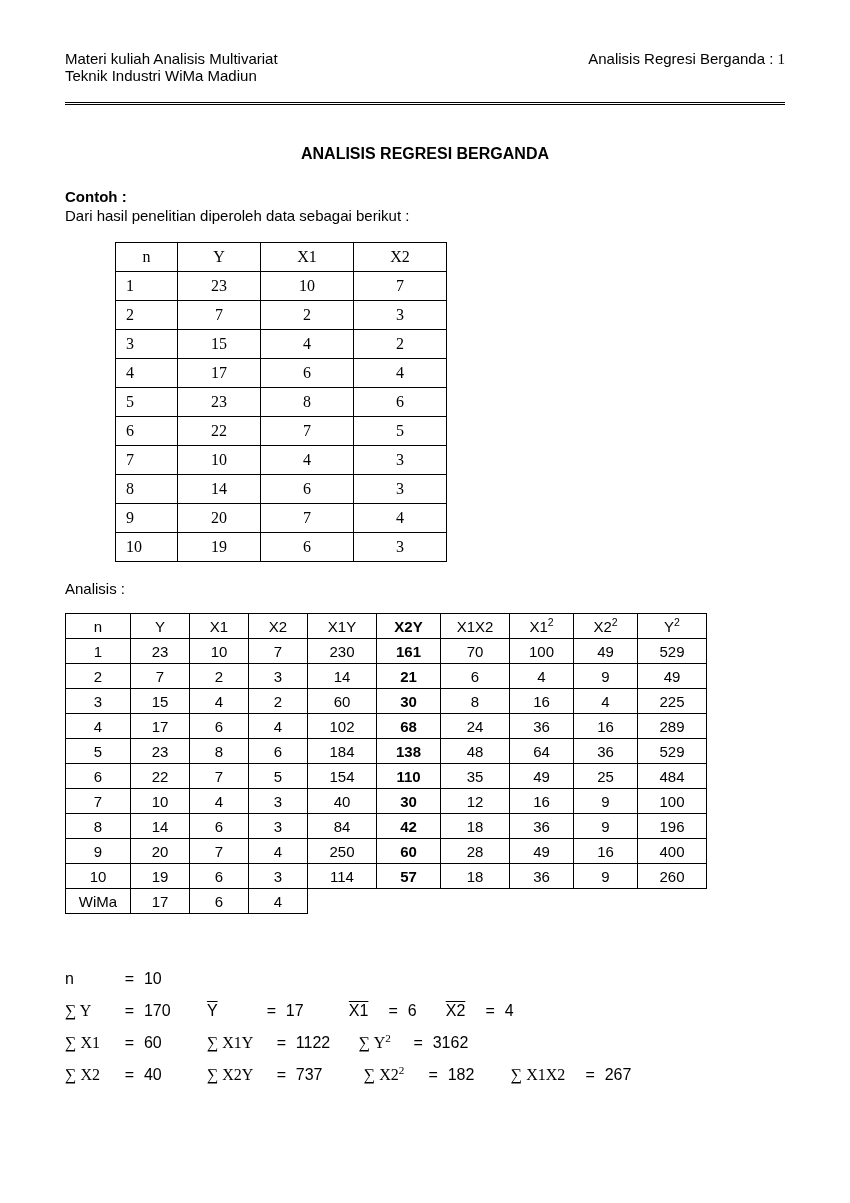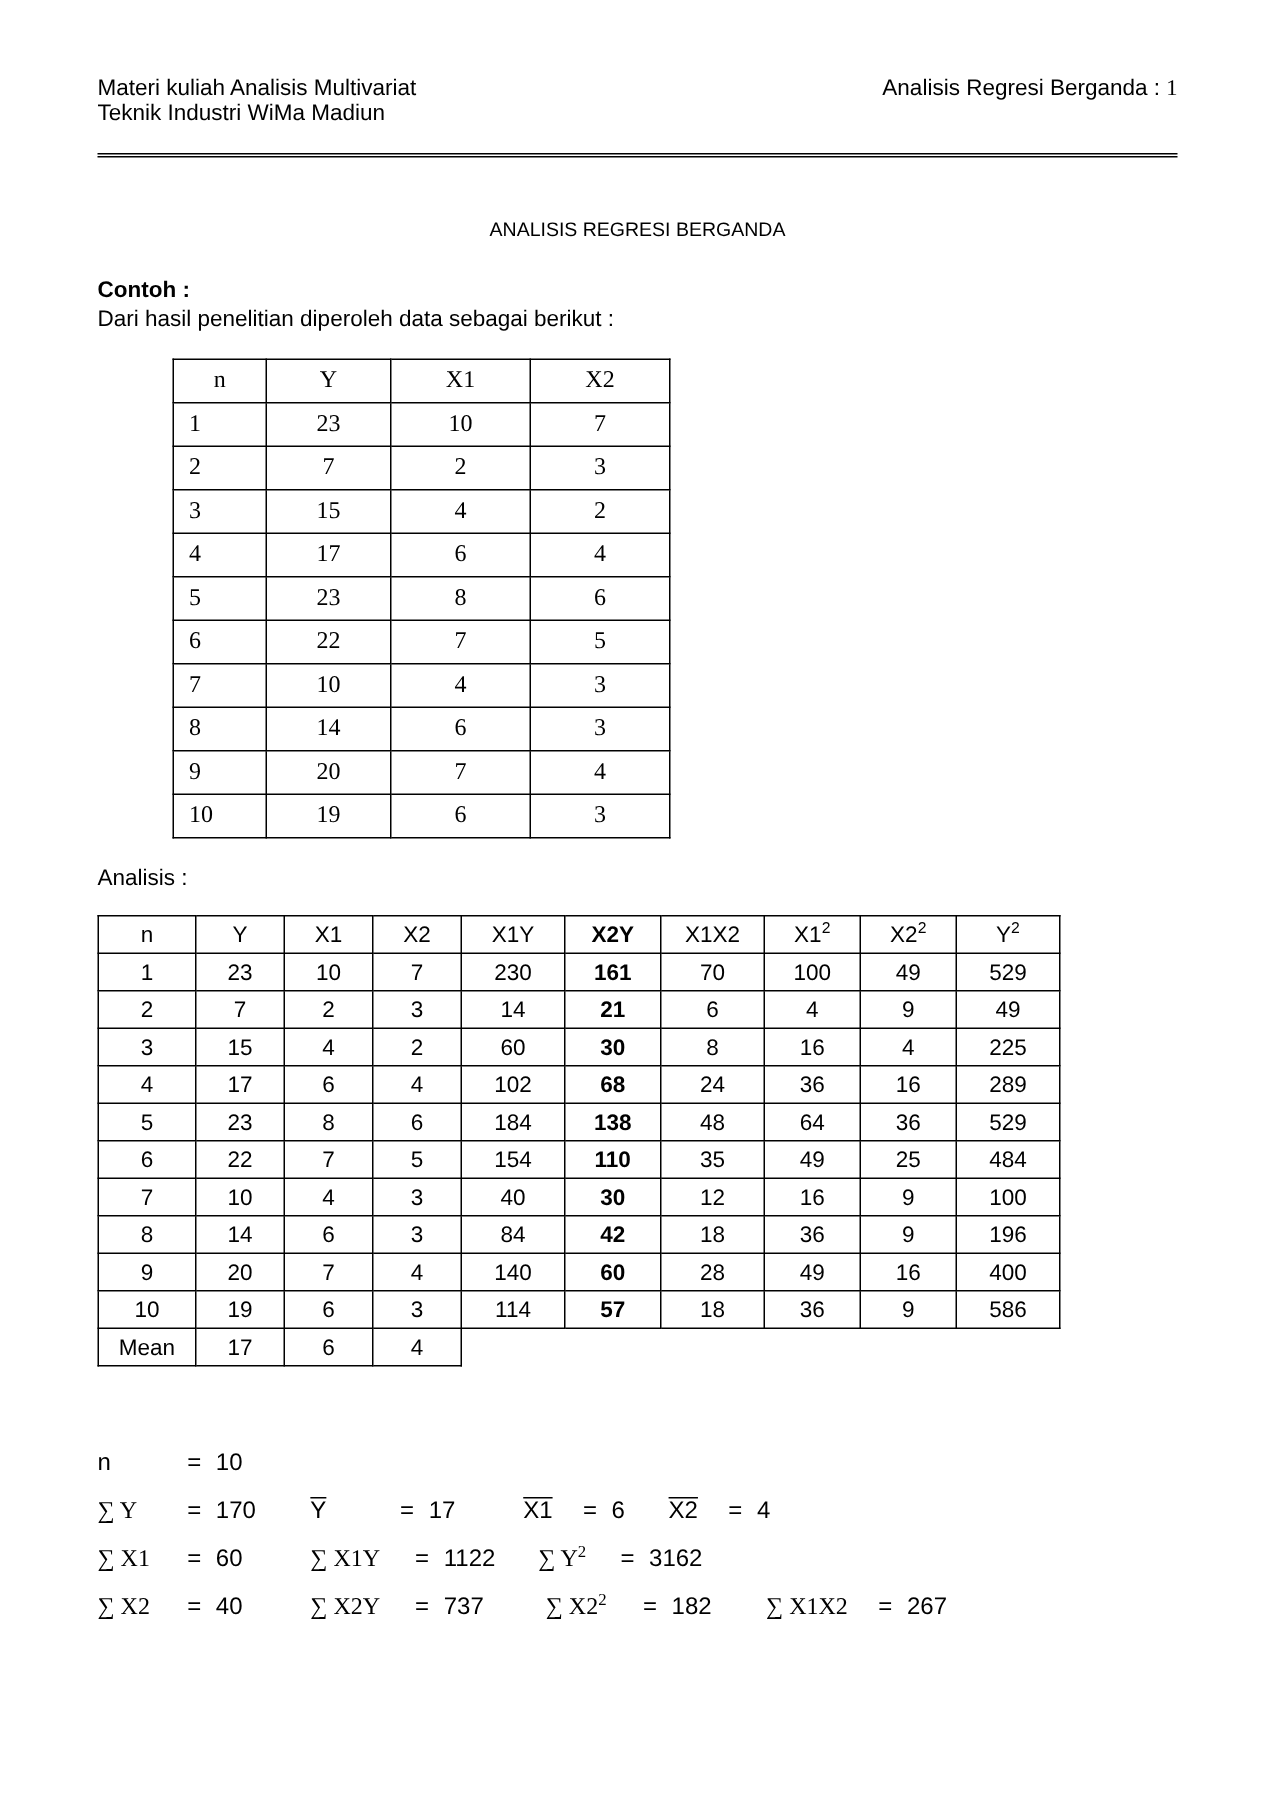--- a/index.html
+++ b/index.html
@@ -22,22 +22,22 @@
   .header-left {
   }
   .header-right {
     font-family: "Century Gothic", "Futura", "Trebuchet MS", sans-serif;
   }
   .header-right .pagenum {
     font-family: "Times New Roman", serif;
   }
   h1.title {
     text-align: center;
-    font-size: 13px;
-    font-weight: normal;
+    font-size: 16px;
+    font-weight: bold;
     margin: 0 0 25px 0;
   }
   .contoh {
     font-weight: bold;
     margin-bottom: 2px;
   }
   .desc {
     margin-bottom: 18px;
   }
   .analisis-label {
@@ -324,41 +324,41 @@
         <td class="c6">18</td>
         <td class="c7">36</td>
         <td class="c8">9</td>
         <td class="c9">196</td>
       </tr>
       <tr>
         <td class="c0">9</td>
         <td class="c1">20</td>
         <td class="c2">7</td>
         <td class="c3">4</td>
-        <td class="c4">140</td>
+        <td class="c4">250</td>
         <td class="c5">60</td>
         <td class="c6">28</td>
         <td class="c7">49</td>
         <td class="c8">16</td>
         <td class="c9">400</td>
       </tr>
       <tr>
         <td class="c0">10</td>
         <td class="c1">19</td>
         <td class="c2">6</td>
         <td class="c3">3</td>
         <td class="c4">114</td>
         <td class="c5">57</td>
         <td class="c6">18</td>
         <td class="c7">36</td>
         <td class="c8">9</td>
-        <td class="c9">586</td>
-      </tr>
-      <tr>
-        <td class="c0">Mean</td>
+        <td class="c9">260</td>
+      </tr>
+      <tr>
+        <td class="c0">WiMa</td>
         <td class="c1">17</td>
         <td class="c2">6</td>
         <td class="c3">4</td>
       </tr>
     </tbody>
 </table>
 
 <div class="summary">
 
   <div class="summary-row">

